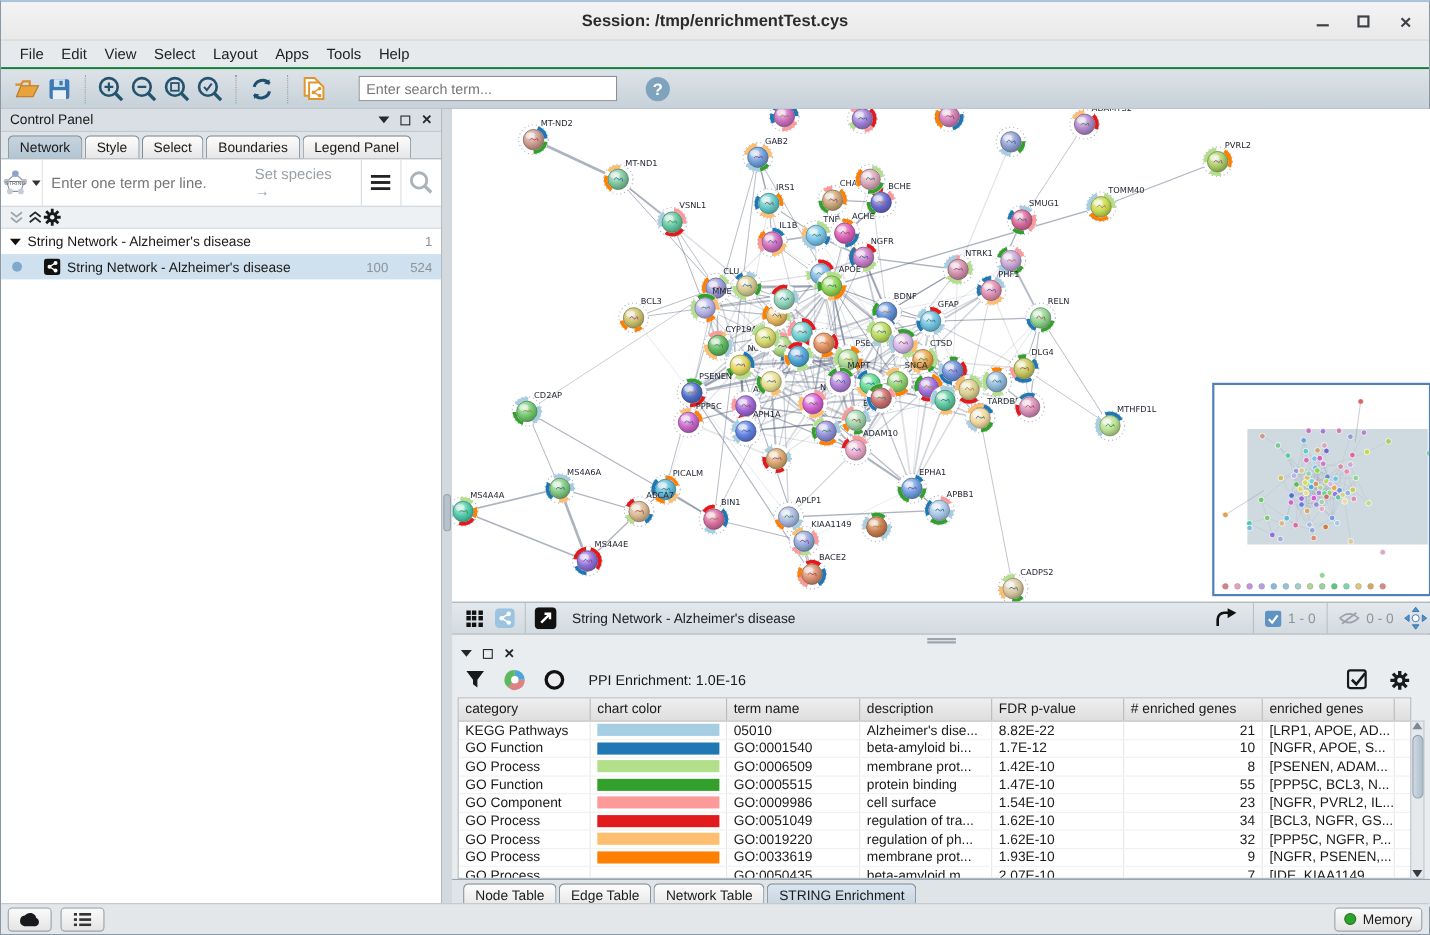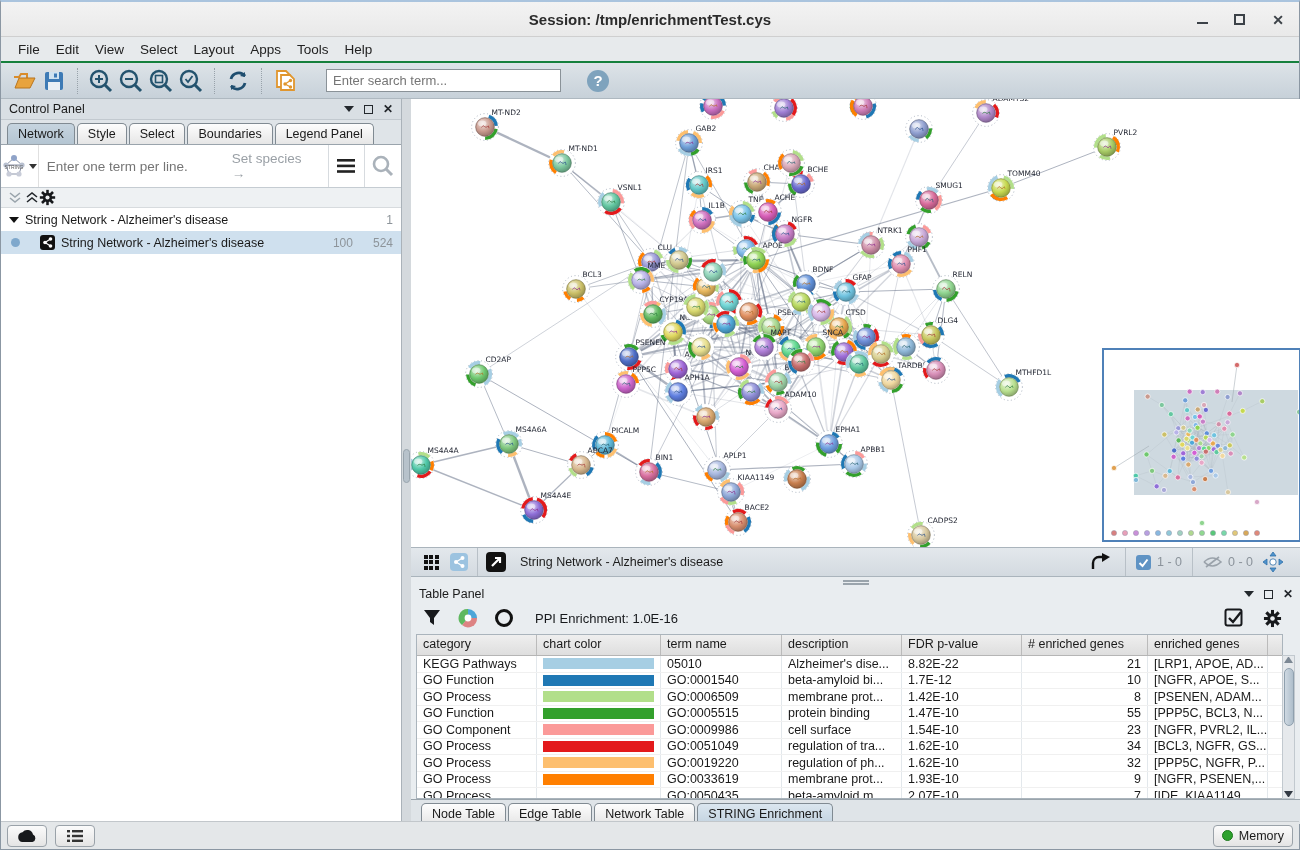--- a/index.html
+++ b/index.html
@@ -81,21 +81,21 @@
   .netview svg { display:block; }
   .overview { position:absolute; left:691px; top:249px; width:199px; height:194px; background:#fff;
     border:2px solid #4f81b8; overflow:hidden; }
 
   .net-toolbar { position:absolute; left:410px; top:448px; width:890px; height:30px;
     background:linear-gradient(#e3e8ec,#d3dae0); border-top:1px solid #aab4bc; border-bottom:1px solid #aab4bc;
     display:flex; align-items:center; font-size:12.5px; }
   .nt-btn { width:28px; height:28px; display:flex; align-items:center; justify-content:center; cursor:pointer; }
   .nt-sep { width:1px; height:28px; background:#b8c0c7; margin:0 4px; }
   .nt-title { margin-left:10px; flex:1; color:#1c1c1c; }
-  .nt-right { display:flex; align-items:center; gap:6px; color:#8b939b; font-size:12.5px; padding-right:14px; }
+  .nt-right { display:flex; align-items:center; gap:6px; color:#8b939b; font-size:12.5px; padding-right:0; }
   .grid-icon { display:grid; grid-template-columns:repeat(3,4px); grid-gap:1.5px; }
   .grid-icon span { width:4px; height:4px; background:#111; }
 
   
   .table-panel { position:absolute; left:410px; top:478px; width:890px; height:247px; background:#e9edf0; }
   .tp-grip { height:8px; display:flex; align-items:center; justify-content:center; }
   .tp-grip i { display:block; width:26px; height:1.5px; background:#9aa4ac; box-shadow:0 3px 0 #9aa4ac; }
   .tp-head { height:18px; display:flex; align-items:center; padding:0 8px; font-size:12.5px; }
   .tp-head .tph-title { flex:1; }
   .tp-tools { height:30px; display:flex; align-items:center; gap:14px; padding:0 10px; }
@@ -2504,21 +2504,20 @@
             </svg>
         </span>
       </span>
     </div>
 
     <div class="table-panel">
       <div class="tp-grip">
           <i></i>
         </div>
       <div class="tp-head">
-        <span class="tph-title">Table Panel</span>
         <span class="ph-ctrls">
           <span class="ph-arrow"></span>
           <span class="ph-float"></span>
           <span class="ph-close">✕</span>
         </span>
       </div>
       <div class="tp-tools">
         <span class="ticon">
           <svg width="18" height="18">
               <path d="M1 1 H17 L11 9 V16 L7 13 V9 Z" fill="#17191c"></path>

